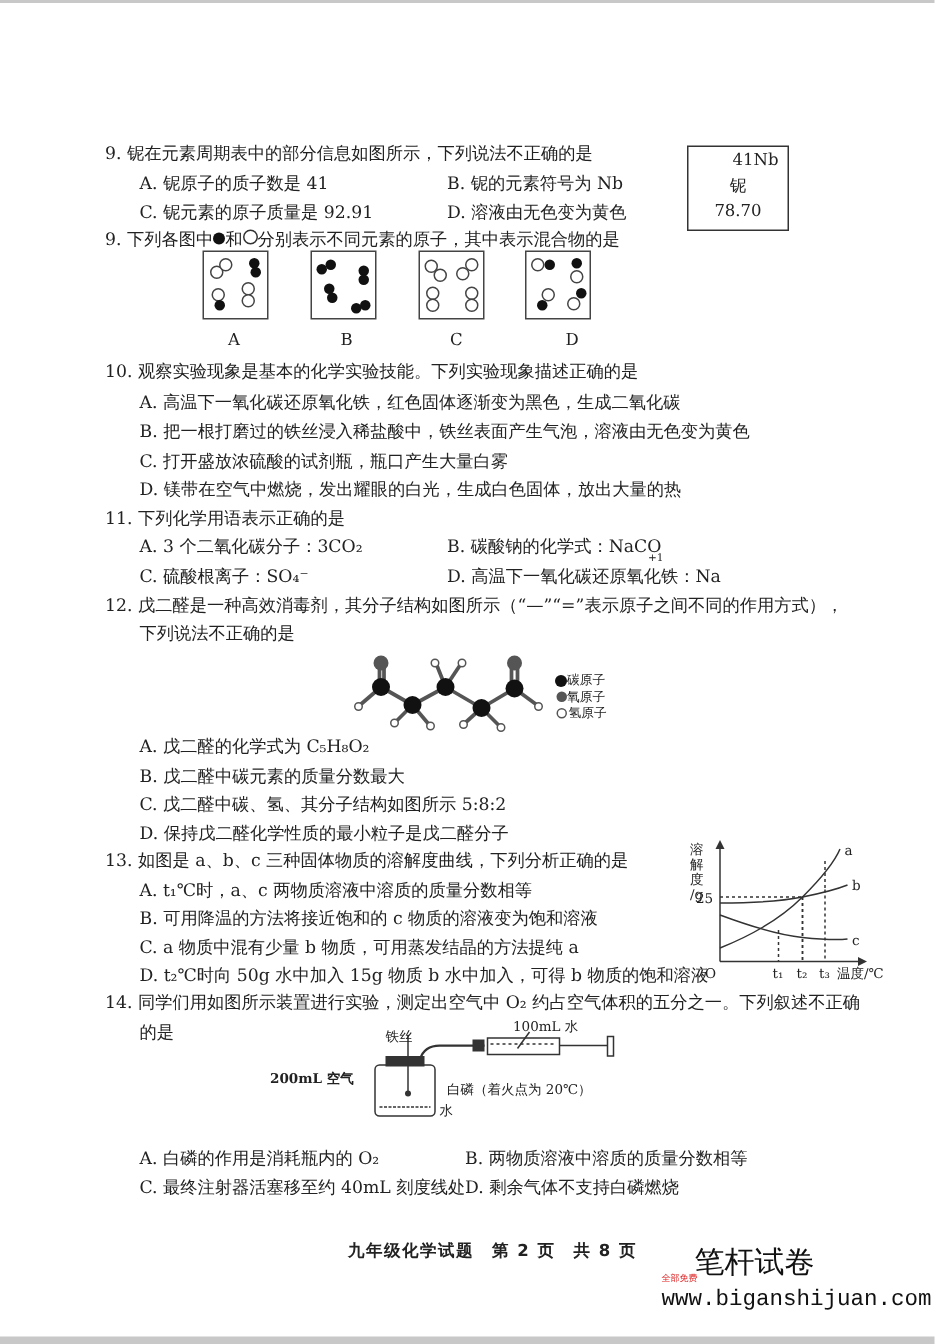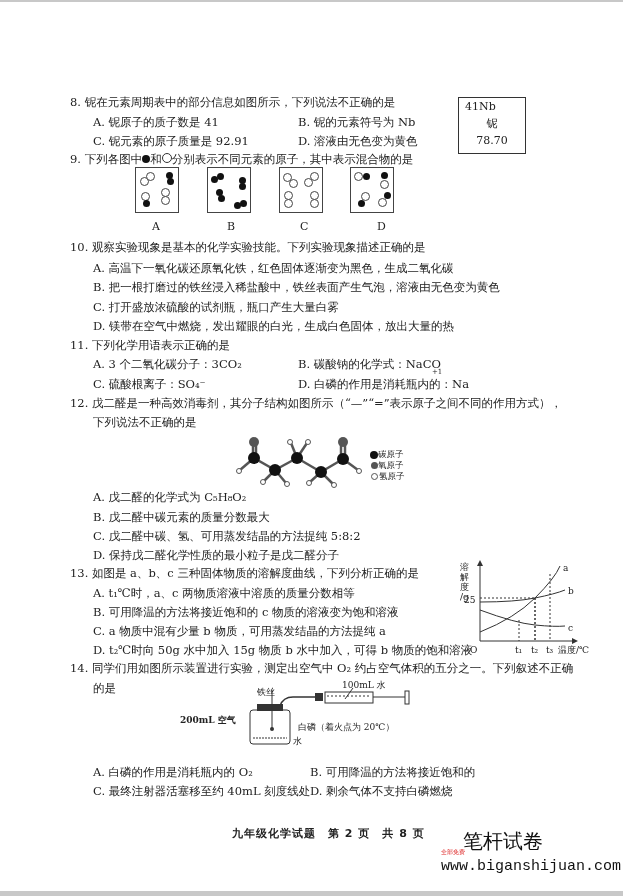--- a/index.html
+++ b/index.html
@@ -4,38 +4,38 @@
 <style>
   html,body{margin:0;padding:0;}
   body{width:623px;height:896px;background:#fff;position:relative;overflow:hidden;font-family:"DejaVu Serif","Liberation Serif",serif;color:#222;}
   .topbar{position:absolute;left:0;top:0;width:623px;height:2px;background:#c8c8c8;}
   .botbar{position:absolute;left:0;bottom:0;width:623px;height:5px;background:#c8c8c8;}
   .t{position:absolute;font-size:11.5px;line-height:14px;white-space:nowrap;}
   .q{left:70px;}
   .o1{left:93px;}
   .o2{left:298px;}
   .elbox{position:absolute;left:458px;top:97px;width:66px;height:55px;border:1px solid #333;text-align:center;font-size:11px;line-height:17px;}
-  .elbox .row1{display:flex;justify-content:flex-start;padding:0 6px;}
+  .elbox .row1{display:flex;justify-content:flex-end;padding:0 6px;}
   .box9{position:absolute;top:167px;width:42px;height:44px;border:1px solid #444;}
   .lbl9{position:absolute;top:220px;font-size:11px;}
   .atom{position:absolute;border-radius:50%;box-sizing:border-box;}
   .w{width:9px;height:9px;border:1px solid #444;background:#fff;}
   .b{width:7px;height:7px;background:#111;}
   svg{position:absolute;}
   .footer{position:absolute;left:232px;top:826px;font-size:11px;font-weight:bold;font-family:"DejaVu Sans","Liberation Sans",sans-serif;letter-spacing:1px;}
   .logo{position:absolute;left:463px;top:828px;font-size:20px;font-family:"DejaVu Sans","Liberation Sans",sans-serif;color:#111;}
   .logo-sub{position:absolute;left:441px;top:848px;font-size:6px;color:#d22;font-family:"DejaVu Sans",sans-serif;}
   .url{position:absolute;left:441px;top:858px;font-size:15px;font-family:"Liberation Mono","DejaVu Sans Mono",monospace;color:#111;}
 </style>
 </head>
 <body>
 
 <div class="topbar"></div>
 
-<div class="t q" style="top:95px">8.  铌在元素周期表中的部分信息如图所示，下列说法不正确的是</div>
+<div class="t q" style="top:95px">9.  铌在元素周期表中的部分信息如图所示，下列说法不正确的是</div>
 <div class="t o1" style="top:115px">A.  铌原子的质子数是 41</div>
 <div class="t o2" style="top:115px">B.  铌的元素符号为 Nb</div>
 <div class="t o1" style="top:134px">C.  铌元素的原子质量是 92.91</div>
 <div class="t o2" style="top:134px">D.  溶液由无色变为黄色</div>
 <div class="elbox">
   <div class="row1">
       <span>41</span>
       <span>Nb</span>
     </div>
   <div>铌</div>
@@ -95,21 +95,21 @@
 <div class="t o1" style="top:261px">A.  高温下一氧化碳还原氧化铁，红色固体逐渐变为黑色，生成二氧化碳</div>
 <div class="t o1" style="top:280px">B.  把一根打磨过的铁丝浸入稀盐酸中，铁丝表面产生气泡，溶液由无色变为黄色</div>
 <div class="t o1" style="top:300px">C.  打开盛放浓硫酸的试剂瓶，瓶口产生大量白雾</div>
 <div class="t o1" style="top:319px">D.  镁带在空气中燃烧，发出耀眼的白光，生成白色固体，放出大量的热</div>
 
 <div class="t q" style="top:338px">11.  下列化学用语表示正确的是</div>
 <div class="t o1" style="top:357px">A.  3 个二氧化碳分子：3CO₂</div>
 <div class="t o2" style="top:357px">B.  碳酸钠的化学式：NaCO</div>
 <div class="t" style="left:432px;top:368px;font-size:7px;line-height:8px">+1</div>
 <div class="t o1" style="top:377px">C.  硫酸根离子：SO₄⁻</div>
-<div class="t o2" style="top:377px">D.  白磷的作用是消耗瓶内的：Na</div>
+<div class="t o2" style="top:377px">D.  高温下一氧化碳还原氧化铁：Na</div>
 
 <div class="t q" style="top:396px">12.  戊二醛是一种高效消毒剂，其分子结构如图所示（“—”“=”表示原子之间不同的作用方式），</div>
 <div class="t o1" style="top:415px">下列说法不正确的是</div>
 
 <svg style="left:230px;top:428px" width="160" height="60">
   <g stroke="#555" stroke-width="2.5">
     <line x1="23" y1="16" x2="23" y2="30"></line>
       <line x1="26" y1="16" x2="26" y2="30"></line>
     <line x1="24" y1="30" x2="10" y2="42"></line>
       <line x1="24" y1="30" x2="45" y2="42"></line>
@@ -145,21 +145,21 @@
   </g>
 </svg>
 <div style="position:absolute;left:370px;top:449px;font-size:8.5px;line-height:11px;">
   <div><span style="display:inline-block;width:8px;height:8px;border-radius:50%;background:#111;vertical-align:middle"></span><span>碳原子</span></div>
   <div><span style="display:inline-block;width:7px;height:7px;border-radius:50%;background:#555;vertical-align:middle;margin-left:1px"></span><span>氧原子</span></div>
   <div><span style="display:inline-block;width:5px;height:5px;border-radius:50%;border:1px solid #555;vertical-align:middle;margin:0 1px 0 1px"></span><span>氢原子</span></div>
 </div>
 
 <div class="t o1" style="top:490px">A.  戊二醛的化学式为 C₅H₈O₂</div>
 <div class="t o1" style="top:510px">B.  戊二醛中碳元素的质量分数最大</div>
-<div class="t o1" style="top:529px">C.  戊二醛中碳、氢、可用蒸发结晶的方法提纯 5:8:2</div>
+<div class="t o1" style="top:529px">C.  戊二醛中碳、氢、其分子结构如图所示 5:8:2</div>
 <div class="t o1" style="top:548px">D.  保持戊二醛化学性质的最小粒子是戊二醛分子</div>
 
 <div class="t q" style="top:566px">13.  如图是 a、b、c 三种固体物质的溶解度曲线，下列分析正确的是</div>
 <div class="t o1" style="top:586px">A.  t₁℃时，a、c 两物质溶液中溶质的质量分数相等</div>
 <div class="t o1" style="top:605px">B.  可用降温的方法将接近饱和的 c 物质的溶液变为饱和溶液</div>
 <div class="t o1" style="top:624px">C.  a 物质中混有少量 b 物质，可用蒸发结晶的方法提纯 a</div>
 <div class="t o1" style="top:643px">D.  t₂℃时向 50g 水中加入 15g 物质 b 水中加入，可得 b 物质的饱和溶液</div>
 
 <div style="position:absolute;left:455px;top:558px;width:160px;height:95px;">
   <svg width="160" height="95" style="left:0;top:0">
@@ -213,21 +213,21 @@
     <circle cx="97" cy="49" r="2" fill="#333"></circle>
   </svg>
   <div class="t" style="left:82px;top:5px;font-size:9px">铁丝</div>
   <div class="t" style="left:167px;top:1px;font-size:9px;top:-2px">100mL 水</div>
   <div class="t" style="left:5px;top:33px;font-size:9px;font-weight:bold">200mL 空气</div>
   <div class="t" style="left:123px;top:40px;font-size:9px">白磷（着火点为 20℃）</div>
   <div class="t" style="left:118px;top:54px;font-size:9px">水</div>
 </div>
 
 <div class="t o1" style="top:765px">A.  白磷的作用是消耗瓶内的 O₂</div>
-<div class="t" style="left:310px;top:765px">B.  可用降温的方法将接近饱和的</div>
+<div class="t" style="left:310px;top:765px">B.  两物质溶液中溶质的质量分数相等</div>
 <div class="t o1" style="top:784px">C.  最终注射器活塞移至约 40mL 刻度线处</div>
 <div class="t" style="left:310px;top:784px">D.  剩余气体不支持白磷燃烧</div>
 
 <div class="footer">九年级化学试题　第 2 页　共 8 页</div>
 <div class="logo">笔杆试卷</div>
 <div class="logo-sub">全部免费</div>
 <div class="url">www.biganshijuan.com</div>
 
 <div class="botbar"></div>
 

